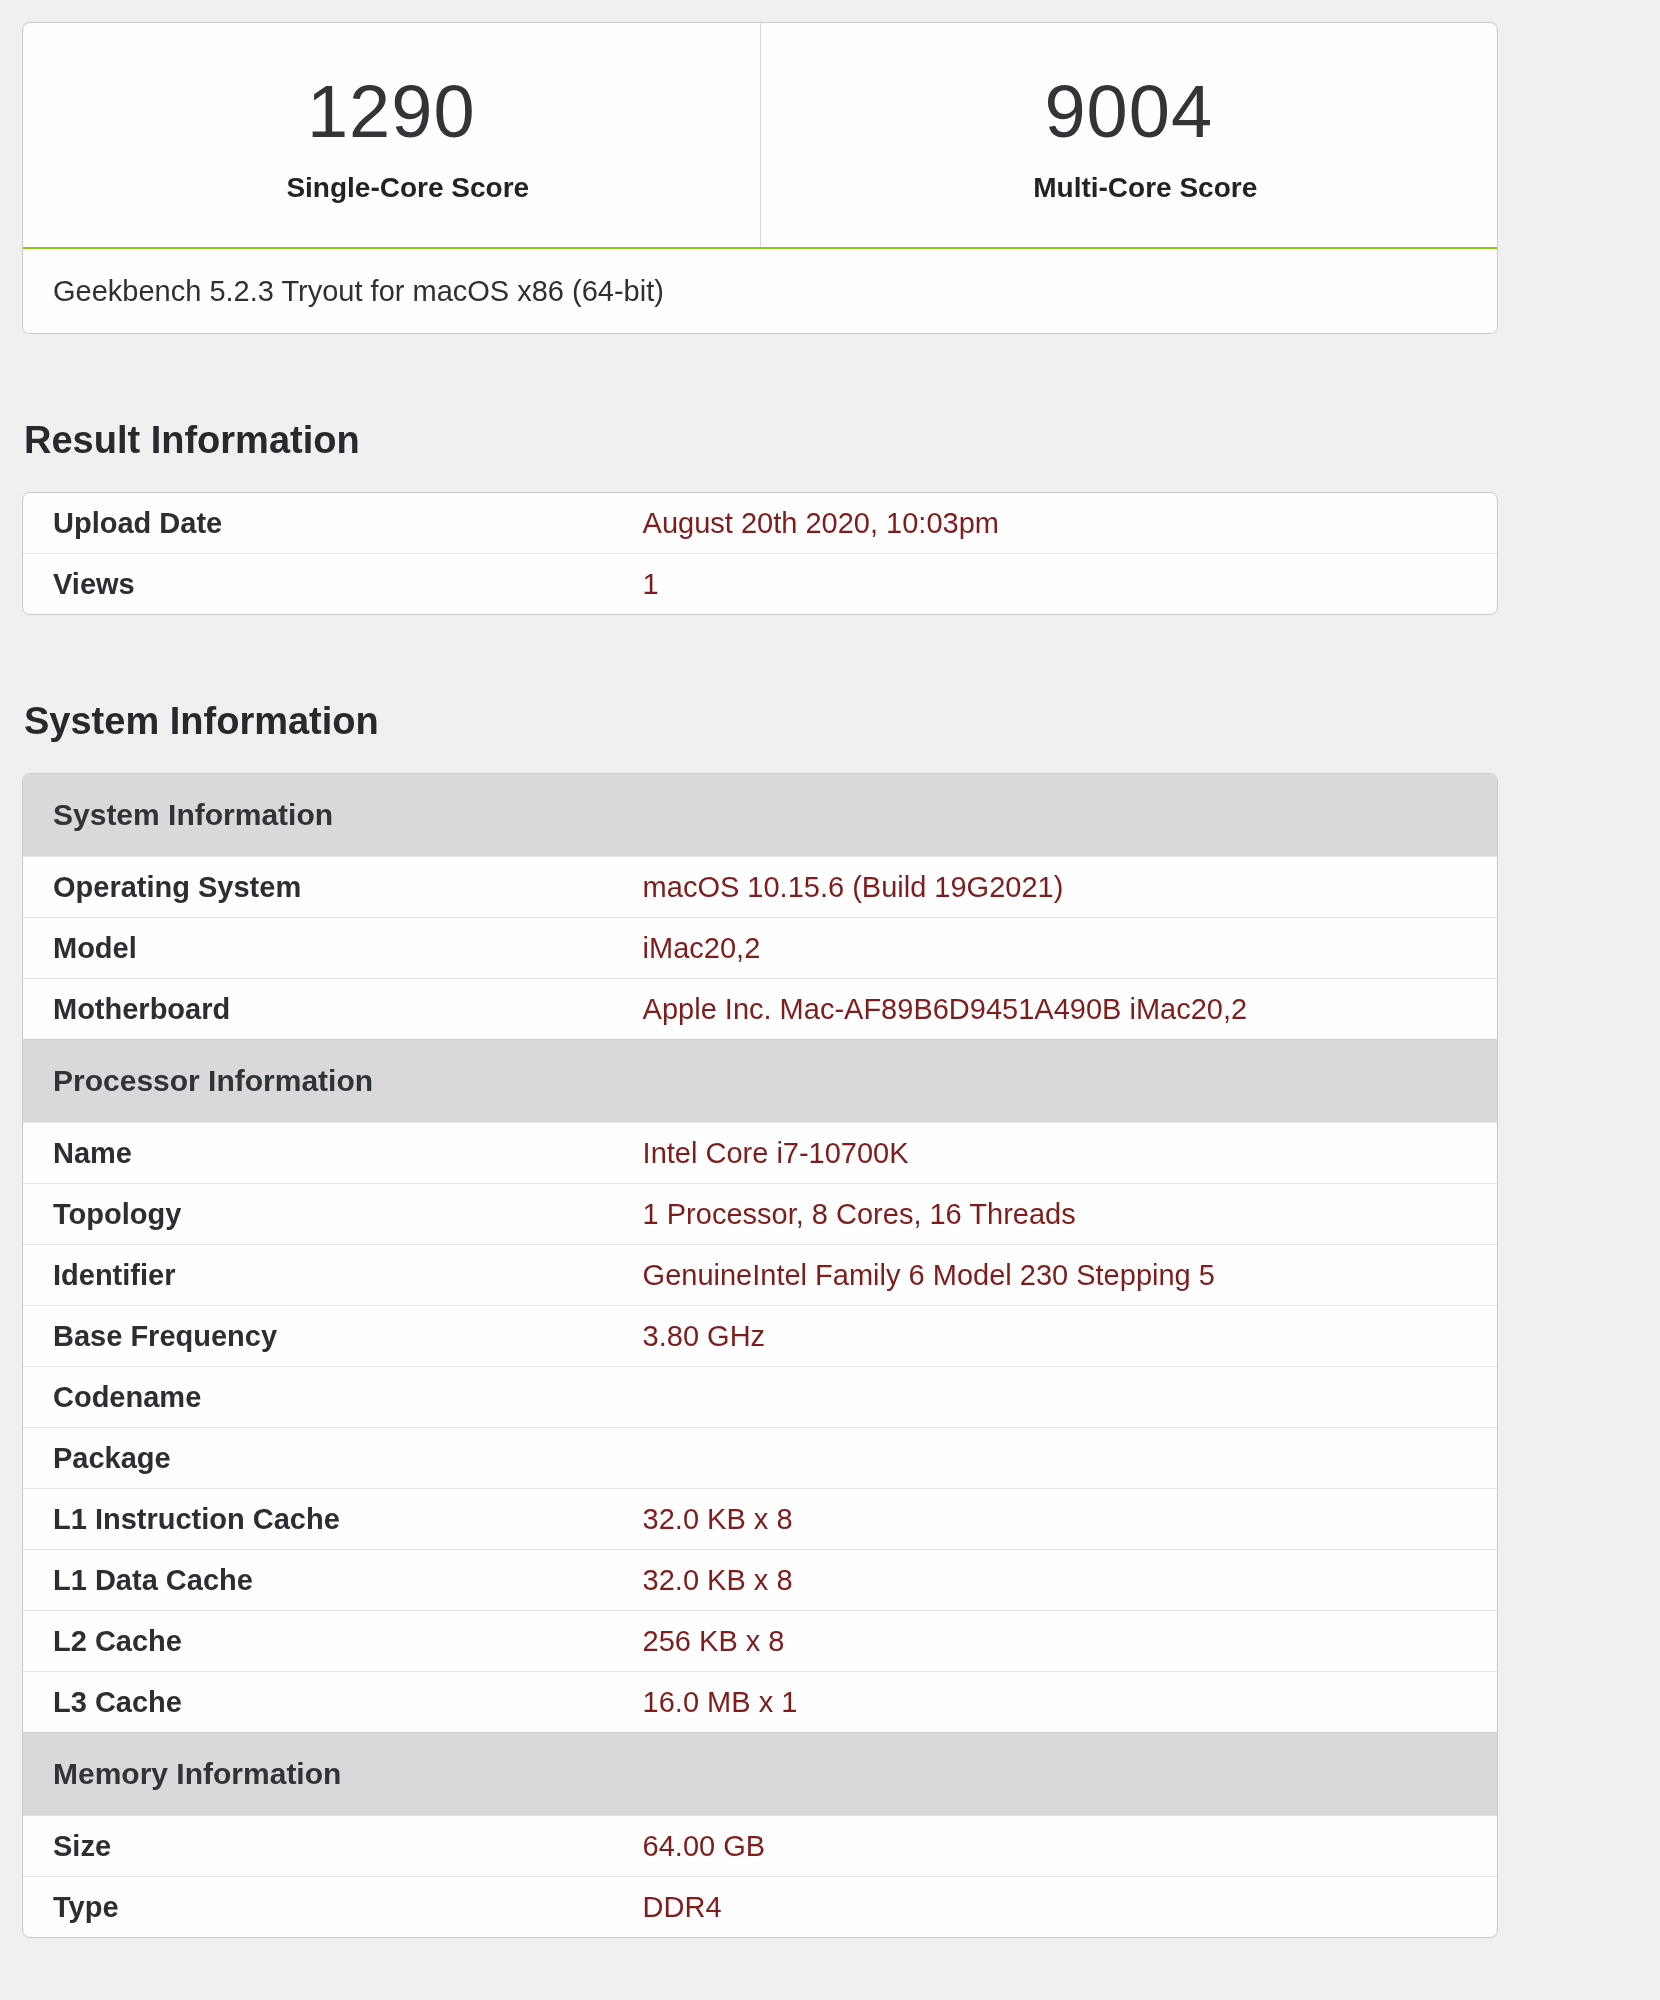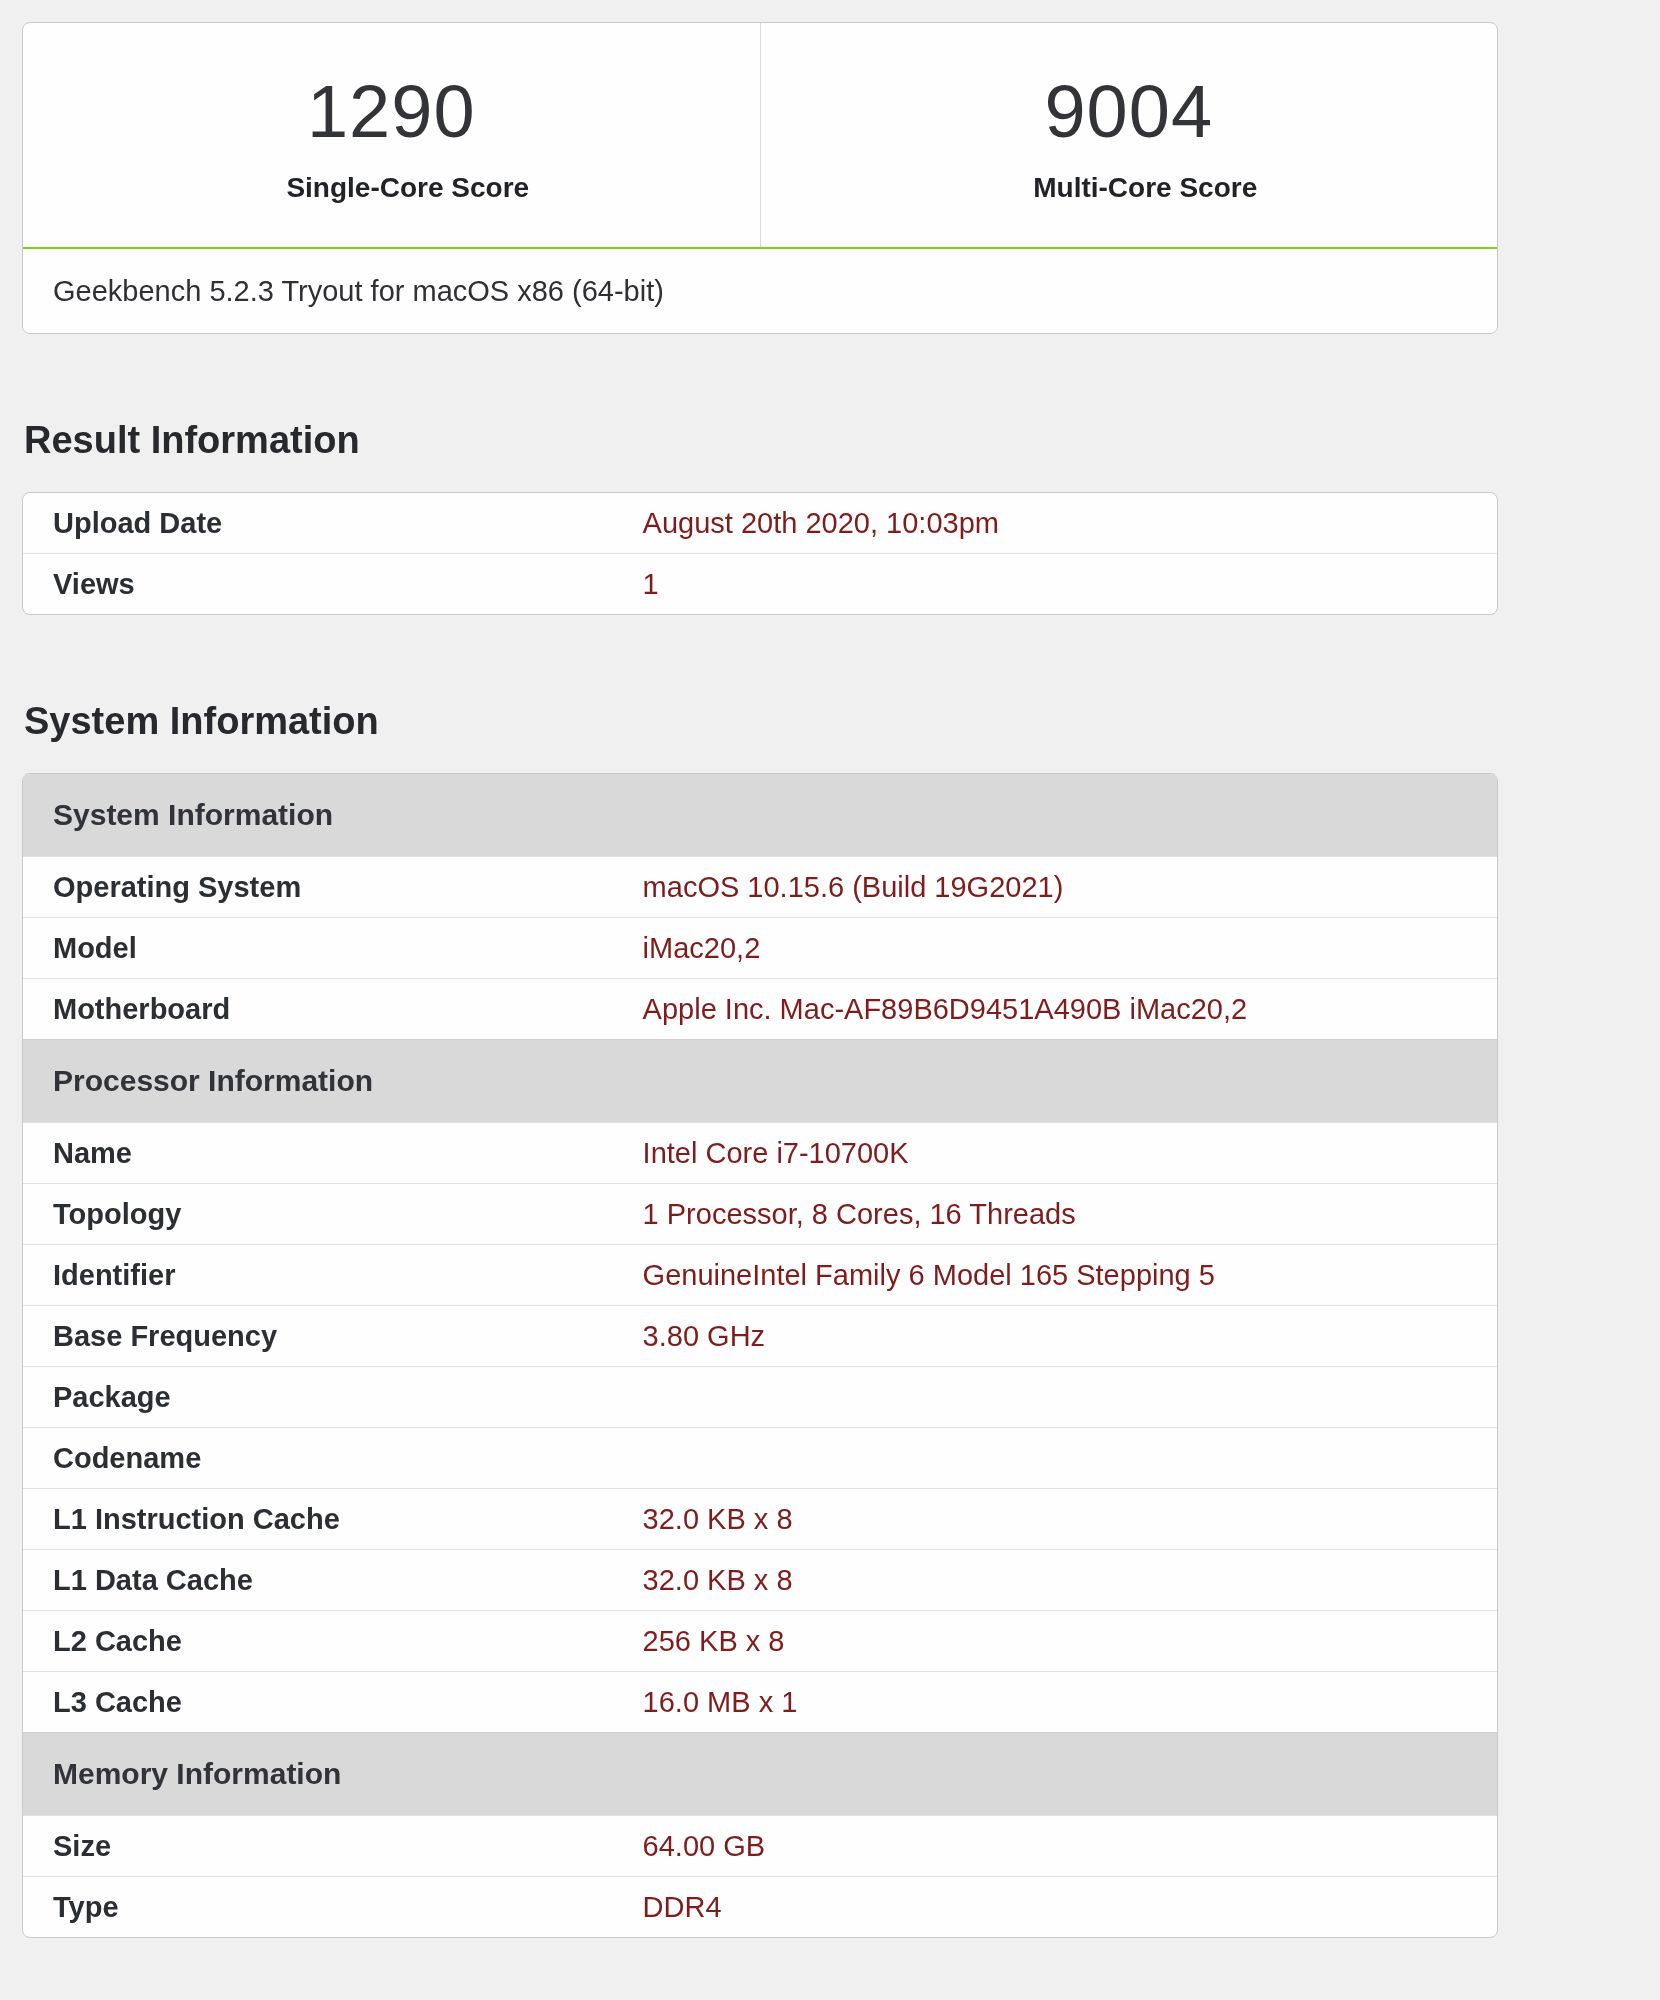--- a/index.html
+++ b/index.html
@@ -173,32 +173,32 @@
           <tr class="data-row">
             <th>Name</th>
             <td>Intel Core i7-10700K</td>
           </tr>
           <tr class="data-row">
             <th>Topology</th>
             <td>1 Processor, 8 Cores, 16 Threads</td>
           </tr>
           <tr class="data-row">
             <th>Identifier</th>
-            <td>GenuineIntel Family 6 Model 165 Stepping 5</td>
+            <td>GenuineIntel Family 6 Model 230 Stepping 5</td>
           </tr>
           <tr class="data-row">
             <th>Base Frequency</th>
             <td>3.80 GHz</td>
           </tr>
           <tr class="data-row">
+            <th>Codename</th>
+            <td></td>
+          </tr>
+          <tr class="data-row">
             <th>Package</th>
-            <td></td>
-          </tr>
-          <tr class="data-row">
-            <th>Codename</th>
             <td></td>
           </tr>
           <tr class="data-row">
             <th>L1 Instruction Cache</th>
             <td>32.0 KB x 8</td>
           </tr>
           <tr class="data-row">
             <th>L1 Data Cache</th>
             <td>32.0 KB x 8</td>
           </tr>

